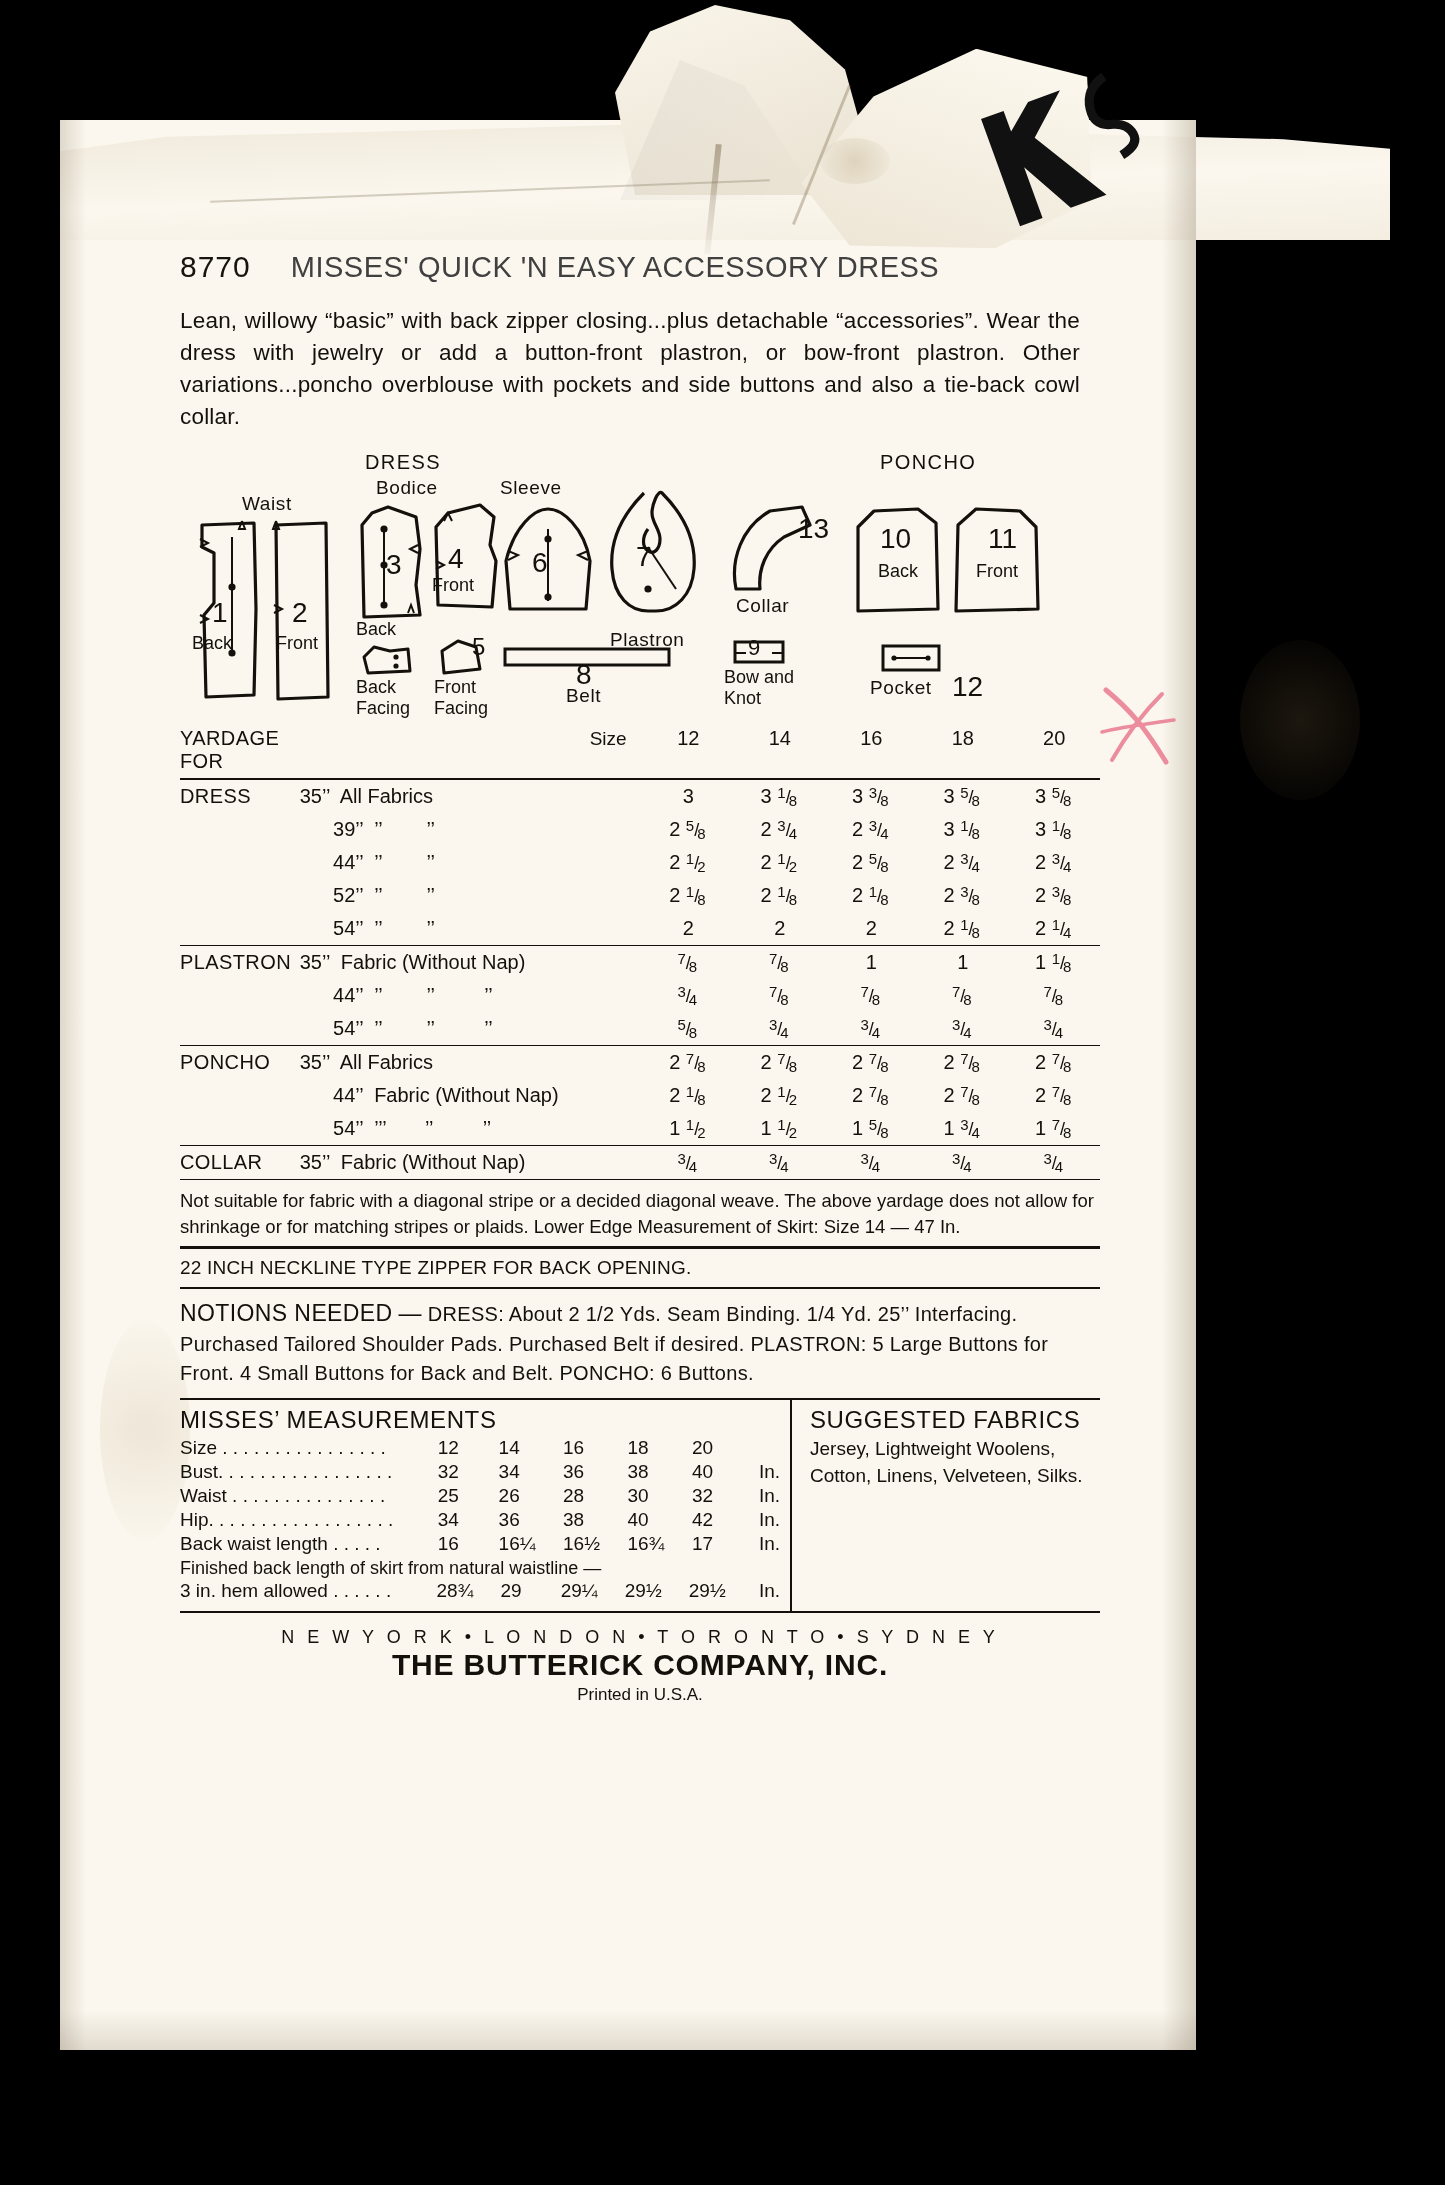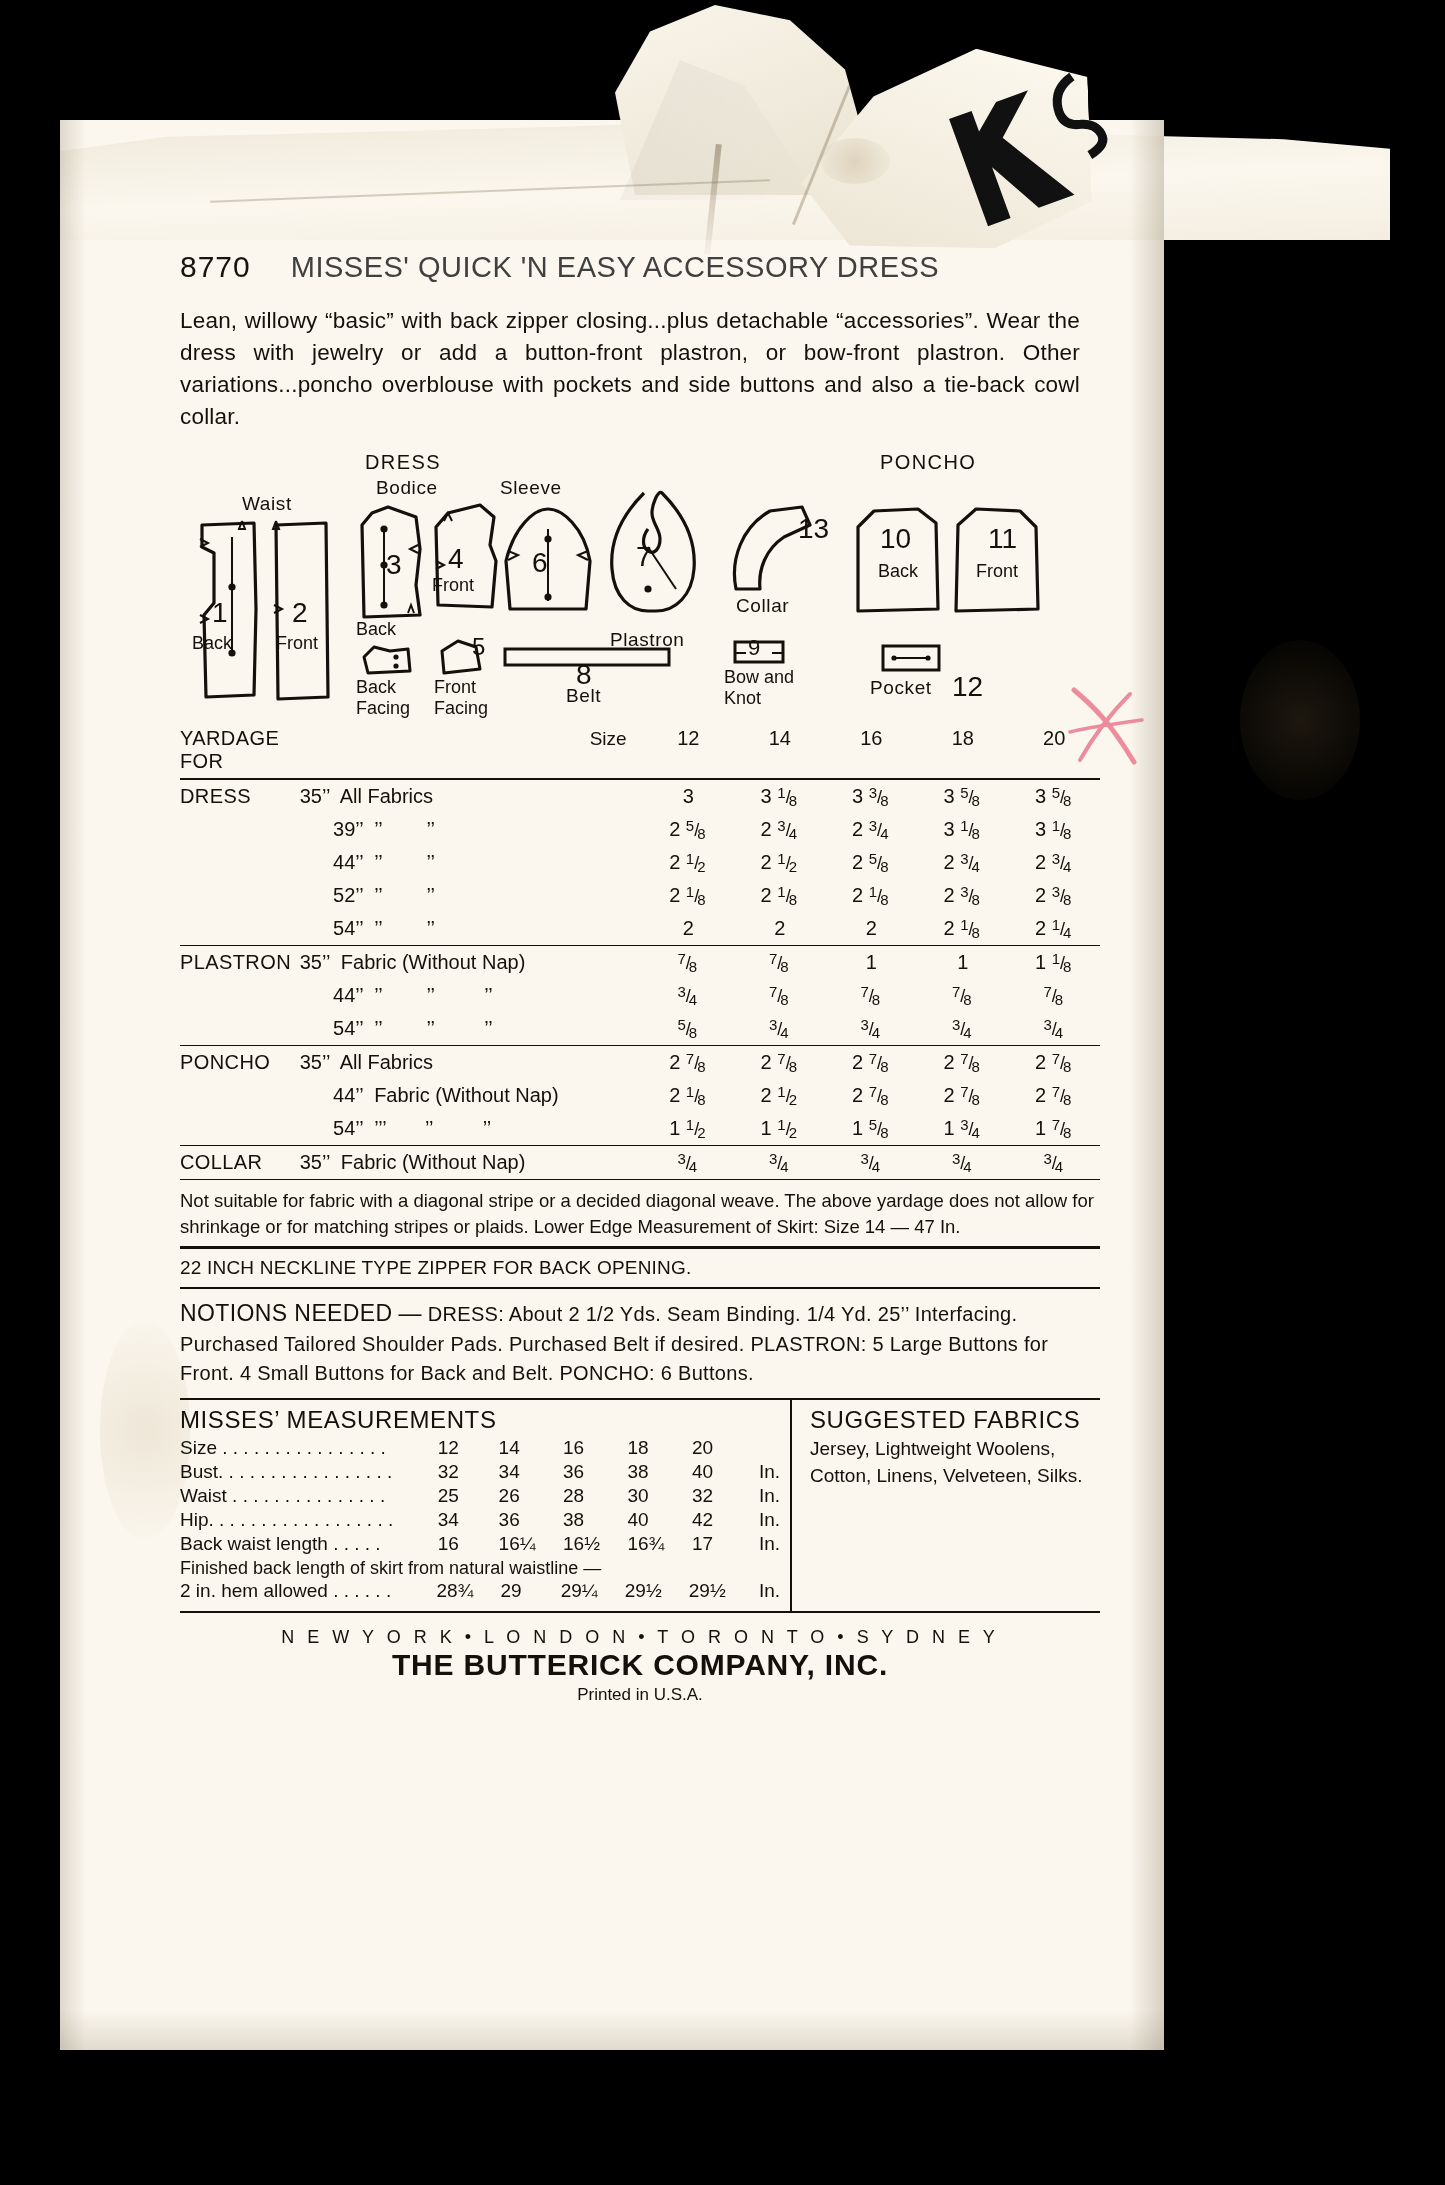--- a/index.html
+++ b/index.html
@@ -4,20 +4,21 @@
 <style>
   html,body{margin:0;padding:0;background:#000;}
   body{width:1445px;height:2185px;position:relative;overflow:hidden;
        font-family:"Liberation Sans","DejaVu Sans",sans-serif;}
 
   
   #envelope{
     position:absolute; left:60px; top:120px; width:1104px; height:1930px;
     background:#fbf7ee;
     box-shadow: 0 0 34px 14px rgba(0,0,0,0.55);
+    padding-left: 32px;
   }
   
   #envelope::before{
     content:""; position:absolute; inset:-6px;
     background:#fbf7ee;
     clip-path: polygon(
       2% 3.0%, 6% 1.4%, 20% 1.0%, 33% 1.5%, 36% 0.6%, 40% 2.0%,
       55% 1.2%, 68% 1.8%, 80% 1.1%, 92% 1.9%, 98% 3.6%,
       99.4% 20%, 98.6% 45%, 99.3% 70%, 98.2% 92%, 96% 98.4%,
       80% 99.2%, 60% 98.6%, 40% 99.3%, 20% 98.5%, 7% 99.0%,
@@ -484,21 +485,21 @@
                   <td class="mval">16¾</td>
                   <td class="mval">17</td>
                   <td class="mun">In.</td>
                 </tr>
               </tbody>
             </table>
           <div class="mnote">Finished back length of skirt from natural waistline —</div>
           <table>
               <tbody id="fin-body">
                 <tr>
-                  <td class="mlabel">2 in. hem allowed . . . . . .</td>
+                  <td class="mlabel">3 in. hem allowed . . . . . .</td>
                   <td class="mval">28¾</td>
                   <td class="mval">29</td>
                   <td class="mval">29¼</td>
                   <td class="mval">29½</td>
                   <td class="mval">29½</td>
                   <td class="mun">In.</td>
                 </tr>
               </tbody>
             </table>
         </div>

